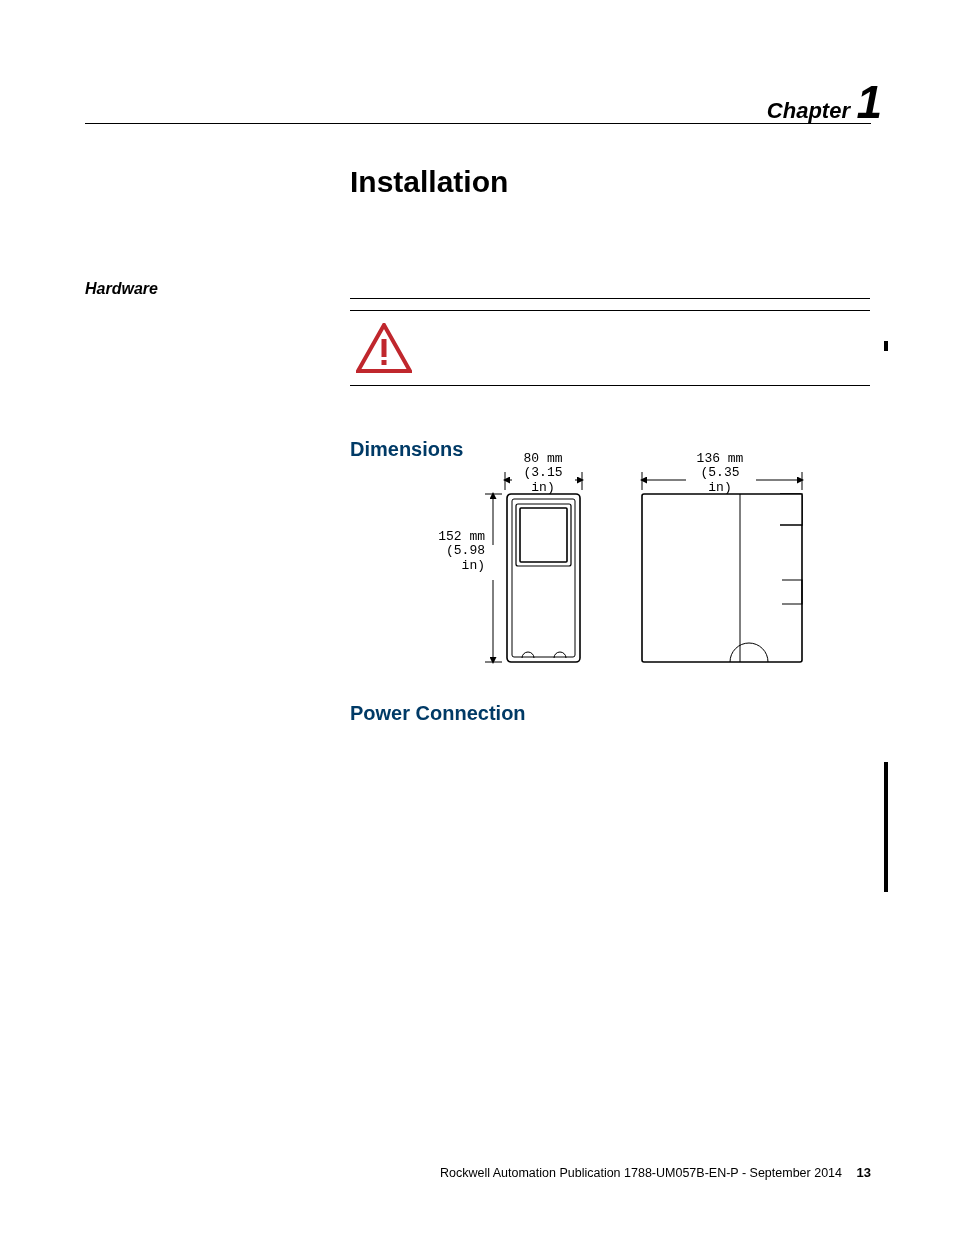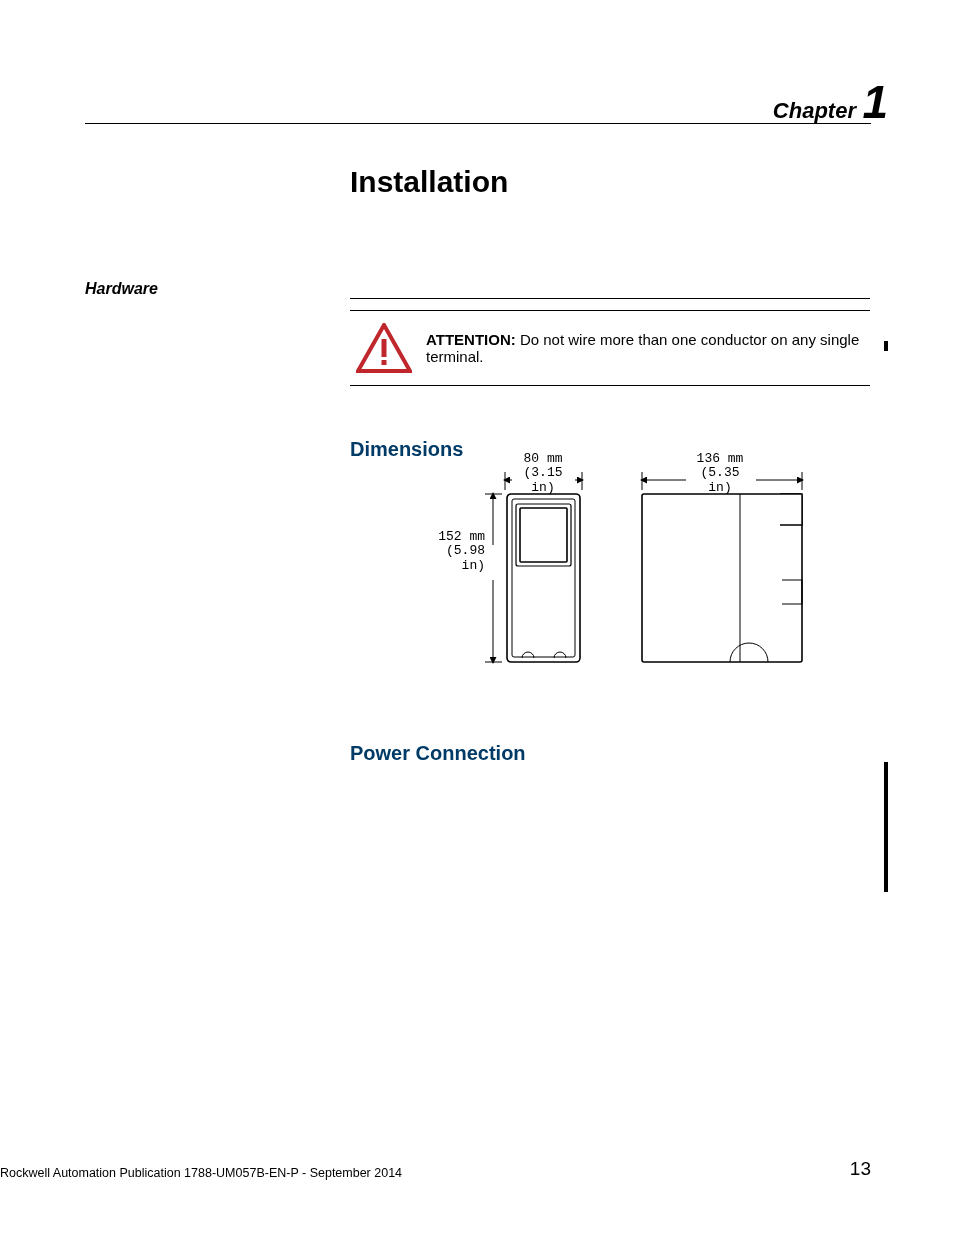--- a/index.html
+++ b/index.html
@@ -13,21 +13,21 @@
     background: #fff;
   }
   .page {
     position: relative;
     width: 954px;
     height: 1235px;
   }
   .chapter-header {
     position: absolute;
     top: 75px;
-    right: 66px;
+    right: 72px;
     font-family: 'Arial Narrow', Arial, sans-serif;
     font-style: italic;
     font-weight: bold;
     color: #000;
   }
   .chapter-word {
     font-size: 22px;
     vertical-align: baseline;
   }
   .chapter-num {
@@ -115,21 +115,21 @@
   }
   .dim-label {
     font-family: Liberation Mono, monospace;
     font-size: 13px;
     text-align: center;
     line-height: 1.1;
     position: absolute;
   }
   .sub-power {
     position: absolute;
-    top: 724px;
+    top: 684px;
     left: 350px;
   }
   .body-p {
     position: absolute;
     left: 350px;
     width: 520px;
     font-family: Georgia, 'Times New Roman', serif;
     font-size: 16px;
     line-height: 1.35;
   }
@@ -140,31 +140,31 @@
     width: 4px;
     background: #000;
   }
   .cb1 { top: 341px; left: 884px; height: 10px; }
   .cb2 { top: 762px; left: 884px; height: 130px; }
   .footer {
     position: absolute;
     bottom: 55px;
     left: 0;
     width: 842px;
-    text-align: left;
+    text-align: right;
     font-family: 'Arial Narrow', Arial, sans-serif;
     font-size: 12.5px;
   }
   .page-num {
     position: absolute;
     bottom: 55px;
     right: 83px;
     font-family: 'Arial Narrow', Arial, sans-serif;
-    font-weight: normal;
-    font-size: 19px;
+    font-weight: bold;
+    font-size: 13px;
   }
 </style>
 </head>
 <body>
 
 <div class="page">
 
   <div class="chapter-header">
     <span class="chapter-word">Chapter</span>
     <span class="chapter-num">1</span>
@@ -177,23 +177,20 @@
   <div class="section-title">Hardware</div>
   <div class="section-rule"></div>
 
   <div class="attention-box">
     <div class="warn-triangle">
       <svg width="56" height="50" viewBox="0 0 56 50">
         <path d="M28 2 L54 48 L2 48 Z" fill="none" stroke="#c0272d" stroke-width="4" stroke-linejoin="miter"></path>
         <rect x="25.5" y="16" width="5" height="18" fill="#c0272d"></rect>
         <rect x="25.5" y="37" width="5" height="5" fill="#c0272d"></rect>
       </svg>
-    </div>
-    <div class="attention-text">
-      <span class="attention-label">ATTENTION:</span><span>  Do not wire more than one conductor on any single terminal.</span>
     </div>
   </div>
 
   <div class="cb1 changebar"></div>
 
   <div class="subheading sub-dimensions">Dimensions</div>
 
   <div class="diagram">
 
     <div class="dim-label" style="left:83px; top:0; width:60px;">

